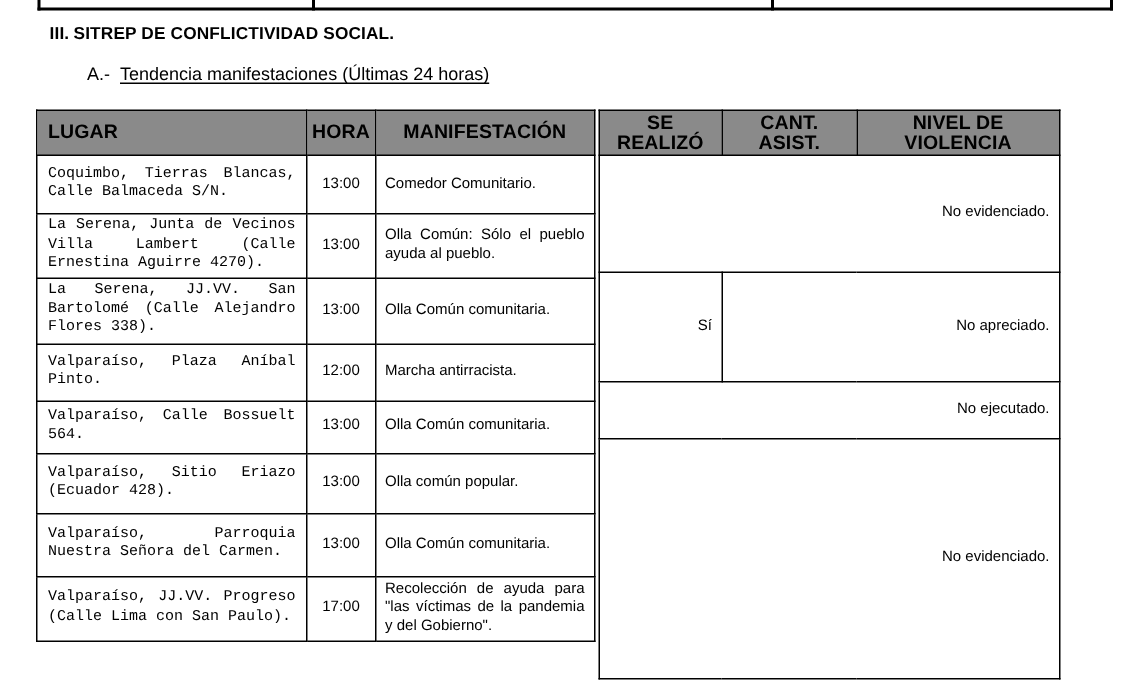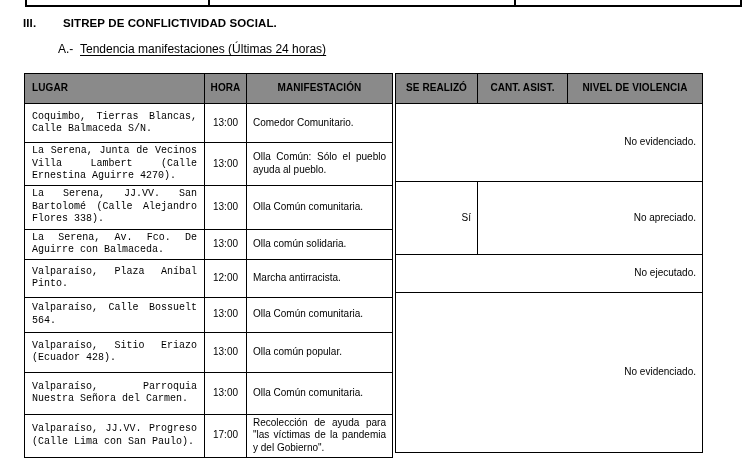--- a/index.html
+++ b/index.html
@@ -9,32 +9,32 @@
     font-family:"Liberation Sans", sans-serif; color:#000; overflow:hidden;
   }
 
   
   .prev-frag { position:absolute; left:25px; top:0; width:717px; height:7px;
     border-bottom:2px solid #000; }
   .prev-frag .v { position:absolute; top:0; width:2px; height:7px; background:#000; }
 
   .h1 { position:absolute; left:23px; top:17px; font-size:11.5px; font-weight:bold;
     letter-spacing:.1px; white-space:nowrap; }
-  .h1 .num { display:inline-block; width:40px; }
+  .h1 .num { display:inline-block; width:16px;margin-left:10px; }
   .h2 { position:absolute; left:58px; top:42px; font-size:12px; white-space:nowrap; }
   .h2 .lbl { display:inline-block; width:22px; }
   .h2 .ttl { text-decoration:underline; text-underline-offset:2px; }
 
   .tables { position:absolute; left:24px; top:73px; display:flex; gap:2px;
     align-items:flex-start; }
   table { border-collapse:collapse; table-layout:fixed; }
   th, td { border:1.5px solid #000; vertical-align:middle; font-size:10px;
     line-height:12.5px; overflow:hidden; }
   th { background:#8a8a8a; font-weight:bold; text-align:center; padding:2px 3px;
-    font-size:10px; letter-spacing:.1px; }
+    font-size:13px; letter-spacing:.1px; }
   th.lugar { text-align:left; padding-left:7px; }
   td.lugar { text-align:justify; padding:2px 7px;font-family:Liberation Mono, monospace; }
   td.hora  { text-align:center; padding:2px 1px; }
   td.manif { text-align:justify; padding:2px 6px; }
   td.status { text-align:right; padding:2px 6px; }
 </style>
 </head>
 <body>
 
 <div class="page">
@@ -75,25 +75,20 @@
       </tr>
       <tr style="height:39px">
         <td class="lugar">La Serena, Junta de Vecinos Villa Lambert (Calle Ernestina Aguirre 4270).</td>
         <td class="hora">13:00</td>
         <td class="manif">Olla Común: Sólo el pueblo ayuda al pueblo.</td>
       </tr>
       <tr style="height:44px">
         <td class="lugar">La Serena, JJ.VV. San Bartolomé (Calle Alejandro Flores 338).</td>
         <td class="hora">13:00</td>
         <td class="manif">Olla Común comunitaria.</td>
-      </tr>
-      <tr style="height:29px">
-        <td class="lugar">La Serena, Av. Fco. De Aguirre con Balmaceda.</td>
-        <td class="hora">13:00</td>
-        <td class="manif">Olla común solidaria.</td>
       </tr>
       <tr style="height:38px">
         <td class="lugar">Valparaíso, Plaza Aníbal Pinto.</td>
         <td class="hora">12:00</td>
         <td class="manif">Marcha antirracista.</td>
       </tr>
       <tr style="height:35px">
         <td class="lugar">Valparaíso, Calle Bossuelt 564.</td>
         <td class="hora">13:00</td>
         <td class="manif">Olla Común comunitaria.</td>

